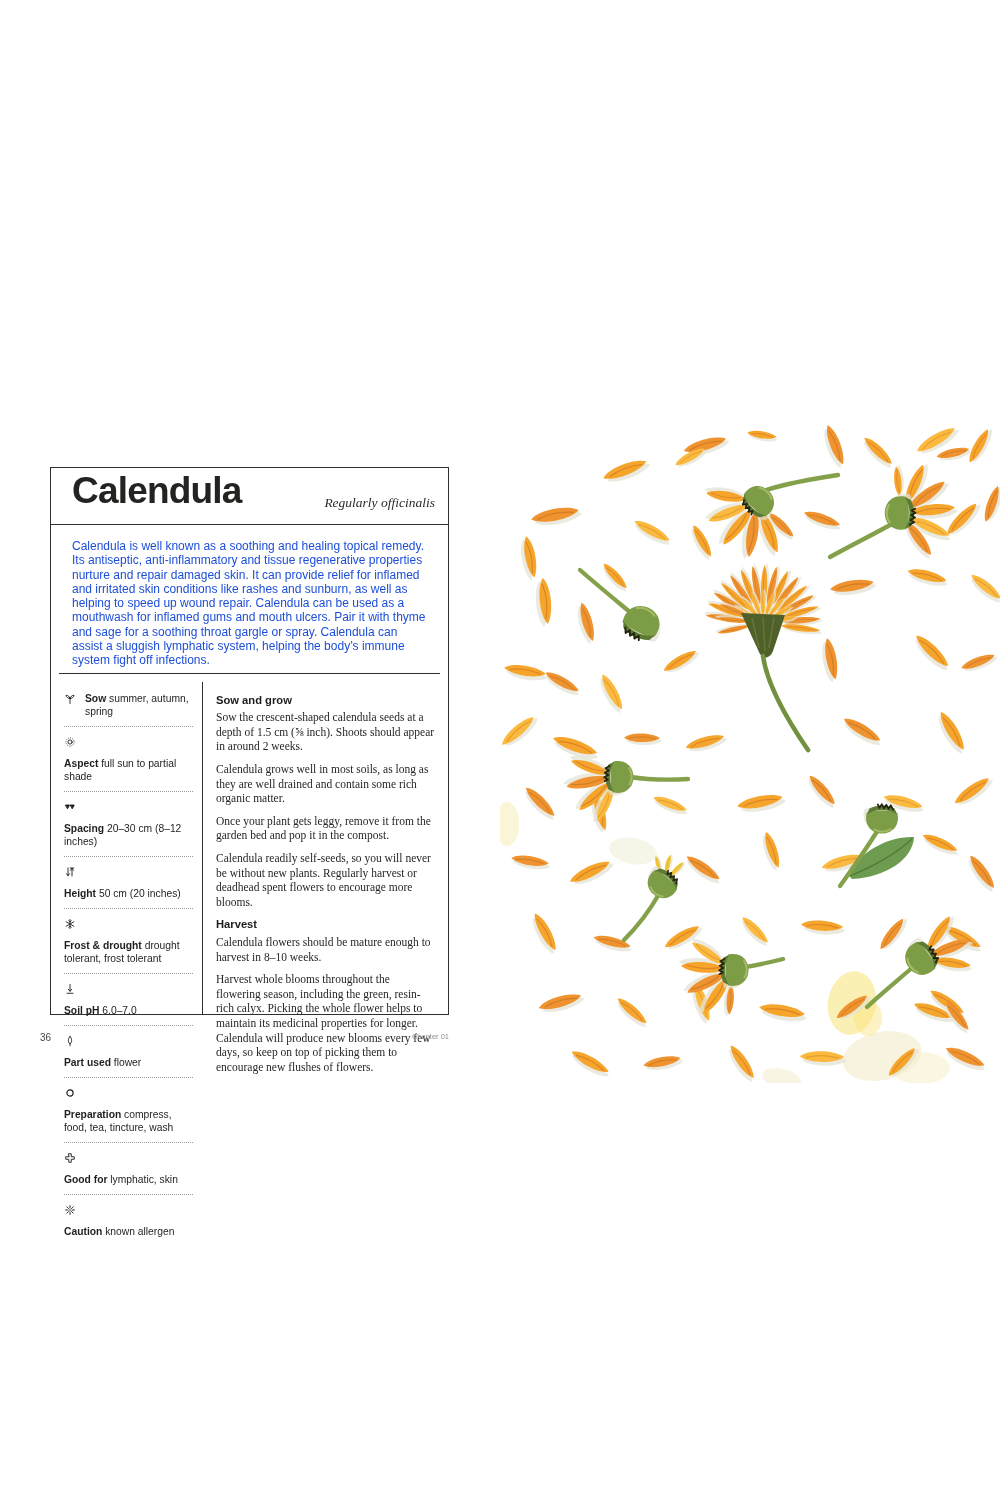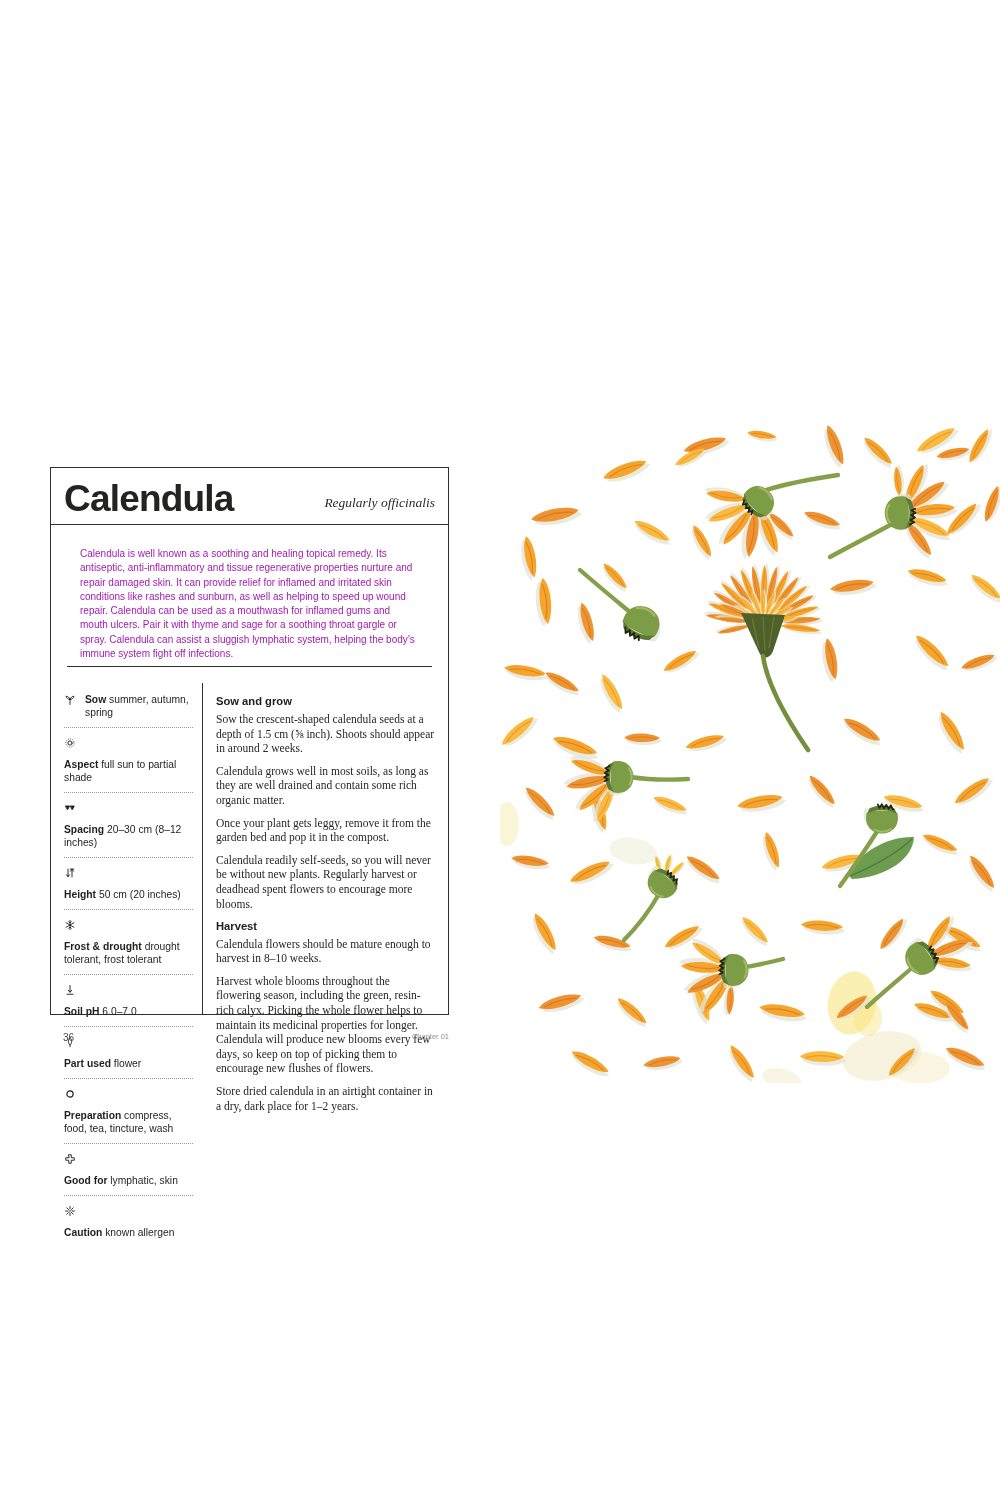--- a/index.html
+++ b/index.html
@@ -4,42 +4,42 @@
 <style>
   html,body{margin:0;padding:0;background:#ffffff;width:1000px;height:1500px;overflow:hidden;
     font-family:"Liberation Sans",sans-serif;color:#1d1d1b;}
   .spread{position:relative;width:1000px;height:1500px;background:#fff;}
 
   
   .panel{position:absolute;left:50px;top:467px;width:399px;height:548px;
     border:1px solid #2f2f2d;box-sizing:border-box;display:flex;flex-direction:column;background:#fff;}
   .title-row{flex:none;height:57px;border-bottom:1px solid #2f2f2d;display:flex;
     justify-content:space-between;align-items:flex-end;padding:0 13px;box-sizing:border-box;}
-  .title-row h1{margin:0;font-size:37px;line-height:50px;font-weight:bold;letter-spacing:-0.8px;color:#232321;}
+  .title-row h1{margin:8px;font-size:37px;line-height:50px;font-weight:bold;letter-spacing:-0.8px;color:#232321;}
   .latin{font-family:"Liberation Serif",serif;font-style:italic;font-size:13.5px;color:#2b2b29;padding-bottom:13px;}
-  .intro{flex:none;margin:16px;padding:6px 13px 5px 13px;font-size:10px;line-height:14.3px;
-    border-bottom:1px solid #2f2f2d;color:#a21caf;}
+  .intro{flex:none;margin:8px;padding:6px 13px 5px 13px;font-size:12px;line-height:14.3px;
+    border-bottom:1px solid #2f2f2d;color:#1d4ed8;}
   .cols{display:flex;flex:1;min-height:0;}
   .attr-col{flex:none;width:152px;border-right:1px solid #2f2f2d;box-sizing:border-box;
     padding:2px 9px 0 13px;}
   .attr-row{display:flex;gap:9px;padding:8px 0;align-items:flex-start;}
   .attr-row + .attr-row{border-top:1px dotted #9a9a98;flex-direction:column;}
   .attr-icon{flex:none;width:12px;height:12px;margin-top:1px;stroke:#1c1c1a;fill:none;
     stroke-width:1.8;stroke-linecap:round;stroke-linejoin:round;}
   .attr-text{font-size:10.3px;line-height:13px;color:#1f1f1d;}
   .attr-label{font-weight:bold;}
   .text-col{flex:1;padding:11px 12px 0 13px;font-family:"Liberation Serif",serif;
     font-size:11.5px;line-height:14.6px;color:#262624;}
   .sec-heading{font-family:"Liberation Sans",sans-serif;font-size:11.2px;font-weight:bold;
     margin:0 0 3px 0;color:#1d1d1b;}
   .text-col p{margin:0 0 8px 0;}
   .section + .section{margin-top:3px;}
 
   
-  .page-num{position:absolute;left:63px;top:1032px;font-size:10px;color:#4a4a48;}
+  .page-num{position:absolute;left:40px;top:1032px;font-size:10px;color:#4a4a48;}
   .chapter{position:absolute;right:551px;top:1032px;font-size:7.5px;color:#8f8f8d;}
 
   
   .illustration{position:absolute;left:500px;top:418px;width:500px;height:665px;}
   .illustration svg{display:block;width:500px;height:665px;}
 </style>
 </head>
 <body>
 
 <div class="spread">
@@ -176,21 +176,20 @@
             <h3 class="sec-heading">Sow and grow</h3>
             <p>Sow the crescent-shaped calendula seeds at a depth of 1.5 cm (⅝ inch). Shoots should appear in around 2 weeks.</p>
             <p>Calendula grows well in most soils, as long as they are well drained and contain some rich organic matter.</p>
             <p>Once your plant gets leggy, remove it from the garden bed and pop it in the compost.</p>
             <p>Calendula readily self-seeds, so you will never be without new plants. Regularly harvest or deadhead spent flowers to encourage more blooms.</p>
           </div>
           <div class="section">
             <h3 class="sec-heading">Harvest</h3>
             <p>Calendula flowers should be mature enough to harvest in 8–10 weeks.</p>
             <p>Harvest whole blooms throughout the flowering season, including the green, resin-rich calyx. Picking the whole flower helps to maintain its medicinal properties for longer. Calendula will produce new blooms every few days, so keep on top of picking them to encourage new flushes of flowers.</p>
-            <p>Store dried calendula in an airtight container in a dry, dark place for 1–2 years.</p>
           </div>
         </div>
     </div>
   </div>
 
   <div class="page-num">36</div>
   <div class="chapter">Chapter 01</div>
 
   <div class="illustration">
     <svg id="illu" viewBox="0 0 500 665">

